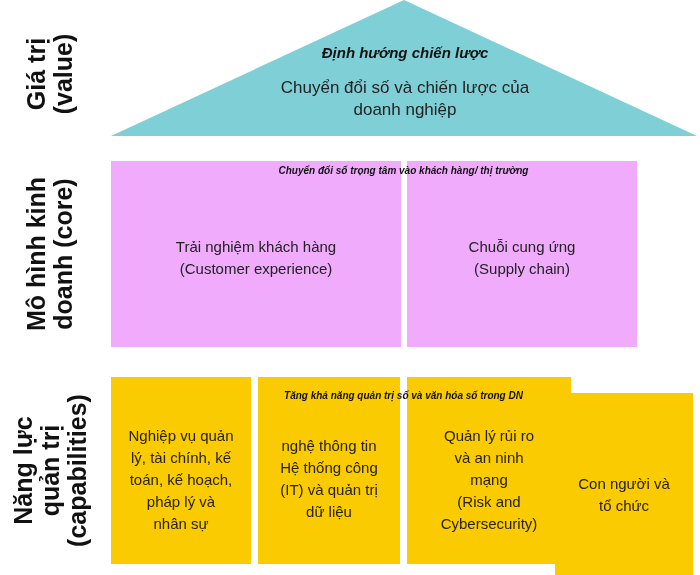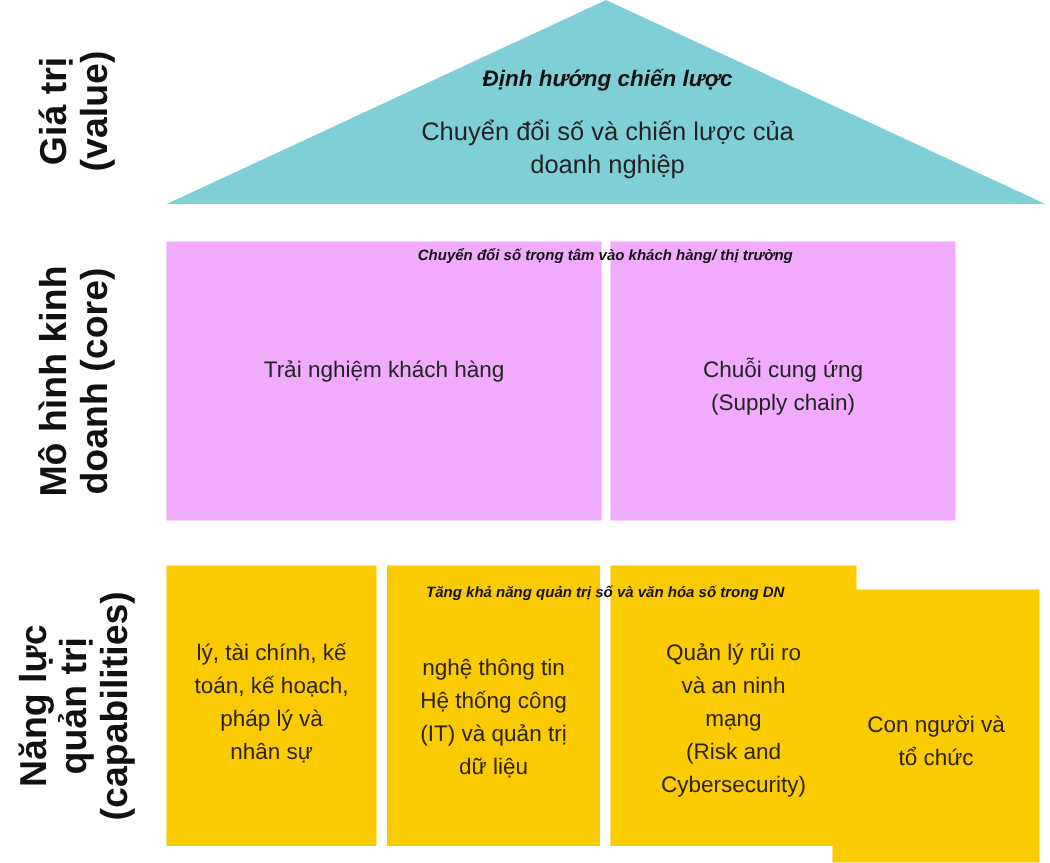--- a/index.html
+++ b/index.html
@@ -42,32 +42,34 @@
   <div class="roof-title">Định hướng chiến lược</div>
   <div class="roof-text">
     <div>Chuyển đổi số và chiến lược của</div>
     <div>doanh nghiệp</div>
   </div>
 </div>
 
 <div class="core-box" style="left:111px; width:290px;">
   <div class="core-text">
     <div>Trải nghiệm khách hàng</div>
+    <div>(Customer experience)</div>
   </div>
 </div>
 <div class="core-box" style="left:407px; width:230px;">
   <div class="core-text">
     <div>Chuỗi cung ứng</div>
     <div>(Supply chain)</div>
   </div>
 </div>
 <div class="core-header">Chuyển đổi số trọng tâm vào khách hàng/ thị trường</div>
 
 <div class="cap-box" style="left:111px; width:140px;">
   <div class="cap-text" style="top:48px;">
+    <div>Nghiệp vụ quản</div>
     <div>lý, tài chính, kế</div>
     <div>toán, kế hoạch,</div>
     <div>pháp lý và</div>
     <div>nhân sự</div>
   </div>
 </div>
 <div class="cap-box" style="left:258px; width:142px;">
   <div class="cap-text" style="top:58px;">
     <div>nghệ thông tin</div>
     <div>Hệ thống công</div>

